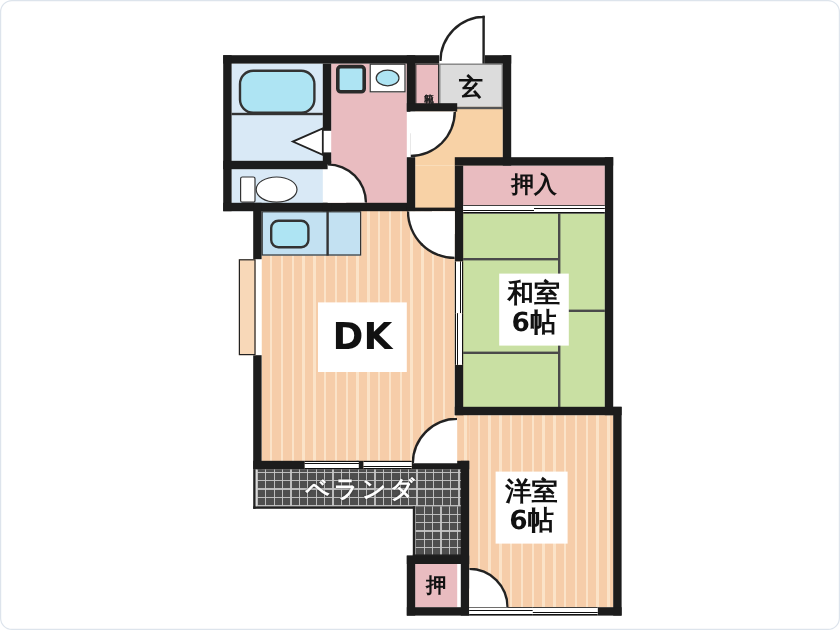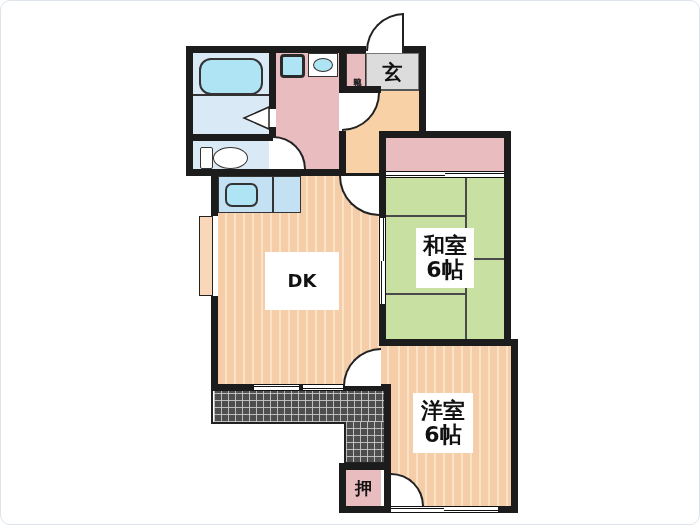--- a/index.html
+++ b/index.html
@@ -133,27 +133,29 @@
   <div class="abs disc bl" style="left:338px;top:175px;width:40px;height:40px"></div>
   <div class="abs disc tl" style="left:342px;top:347px;width:38px;height:38px"></div>
   <div class="abs disc tr" style="left:390px;top:472px;width:33px;height:33px"></div>
   <div class="abs arc-open" style="left:365px;top:12px;width:38px;height:38px"></div>
   <div class="abs" style="left:401px;top:12px;width:2px;height:40px;background:#222"></div>
   <svg class="abs" style="left:0;top:0" width="700" height="525" viewBox="0 0 700 525">
     <polygon points="268,106 268,128 243,117" fill="#ffffff" stroke="#222" stroke-width="1.5"></polygon>
   </svg>
 
   <div class="abs lbl lblbox" style="left:264px;top:251px;width:74px;height:58px">
-    <span style="font-size:18px">DK</span>
+    <span style="font-size:31px">DK</span>
   </div>
   <div class="abs lbl lblbox" style="left:415px;top:227px;width:58px;height:60px">
     <span style="font-size:22px">和室</span>
     <span style="font-size:22px">6帖</span>
   </div>
   <div class="abs lbl lblbox" style="left:412px;top:392px;width:60px;height:60px">
     <span style="font-size:22px">洋室</span>
     <span style="font-size:22px">6帖</span>
   </div>
+  <div class="abs lbl" style="left:385px;top:141px;width:118px;height:24px;font-size:19px">押入</div>
   <div class="abs lbl" style="left:345px;top:476px;width:35px;height:22px;font-size:17px">押</div>
   <div class="abs lbl" style="left:365px;top:58px;width:53px;height:26px;font-size:20px">玄</div>
   <div class="abs vtext" style="left:348px;top:55px;width:14px;height:32px;font-size:8px">靴箱</div>
+  <div class="abs lbl vertext" style="left:228px;top:393px;width:145px;height:26px;font-size:20px">ベランダ</div>
 
 </div>
 
 </body></html>

